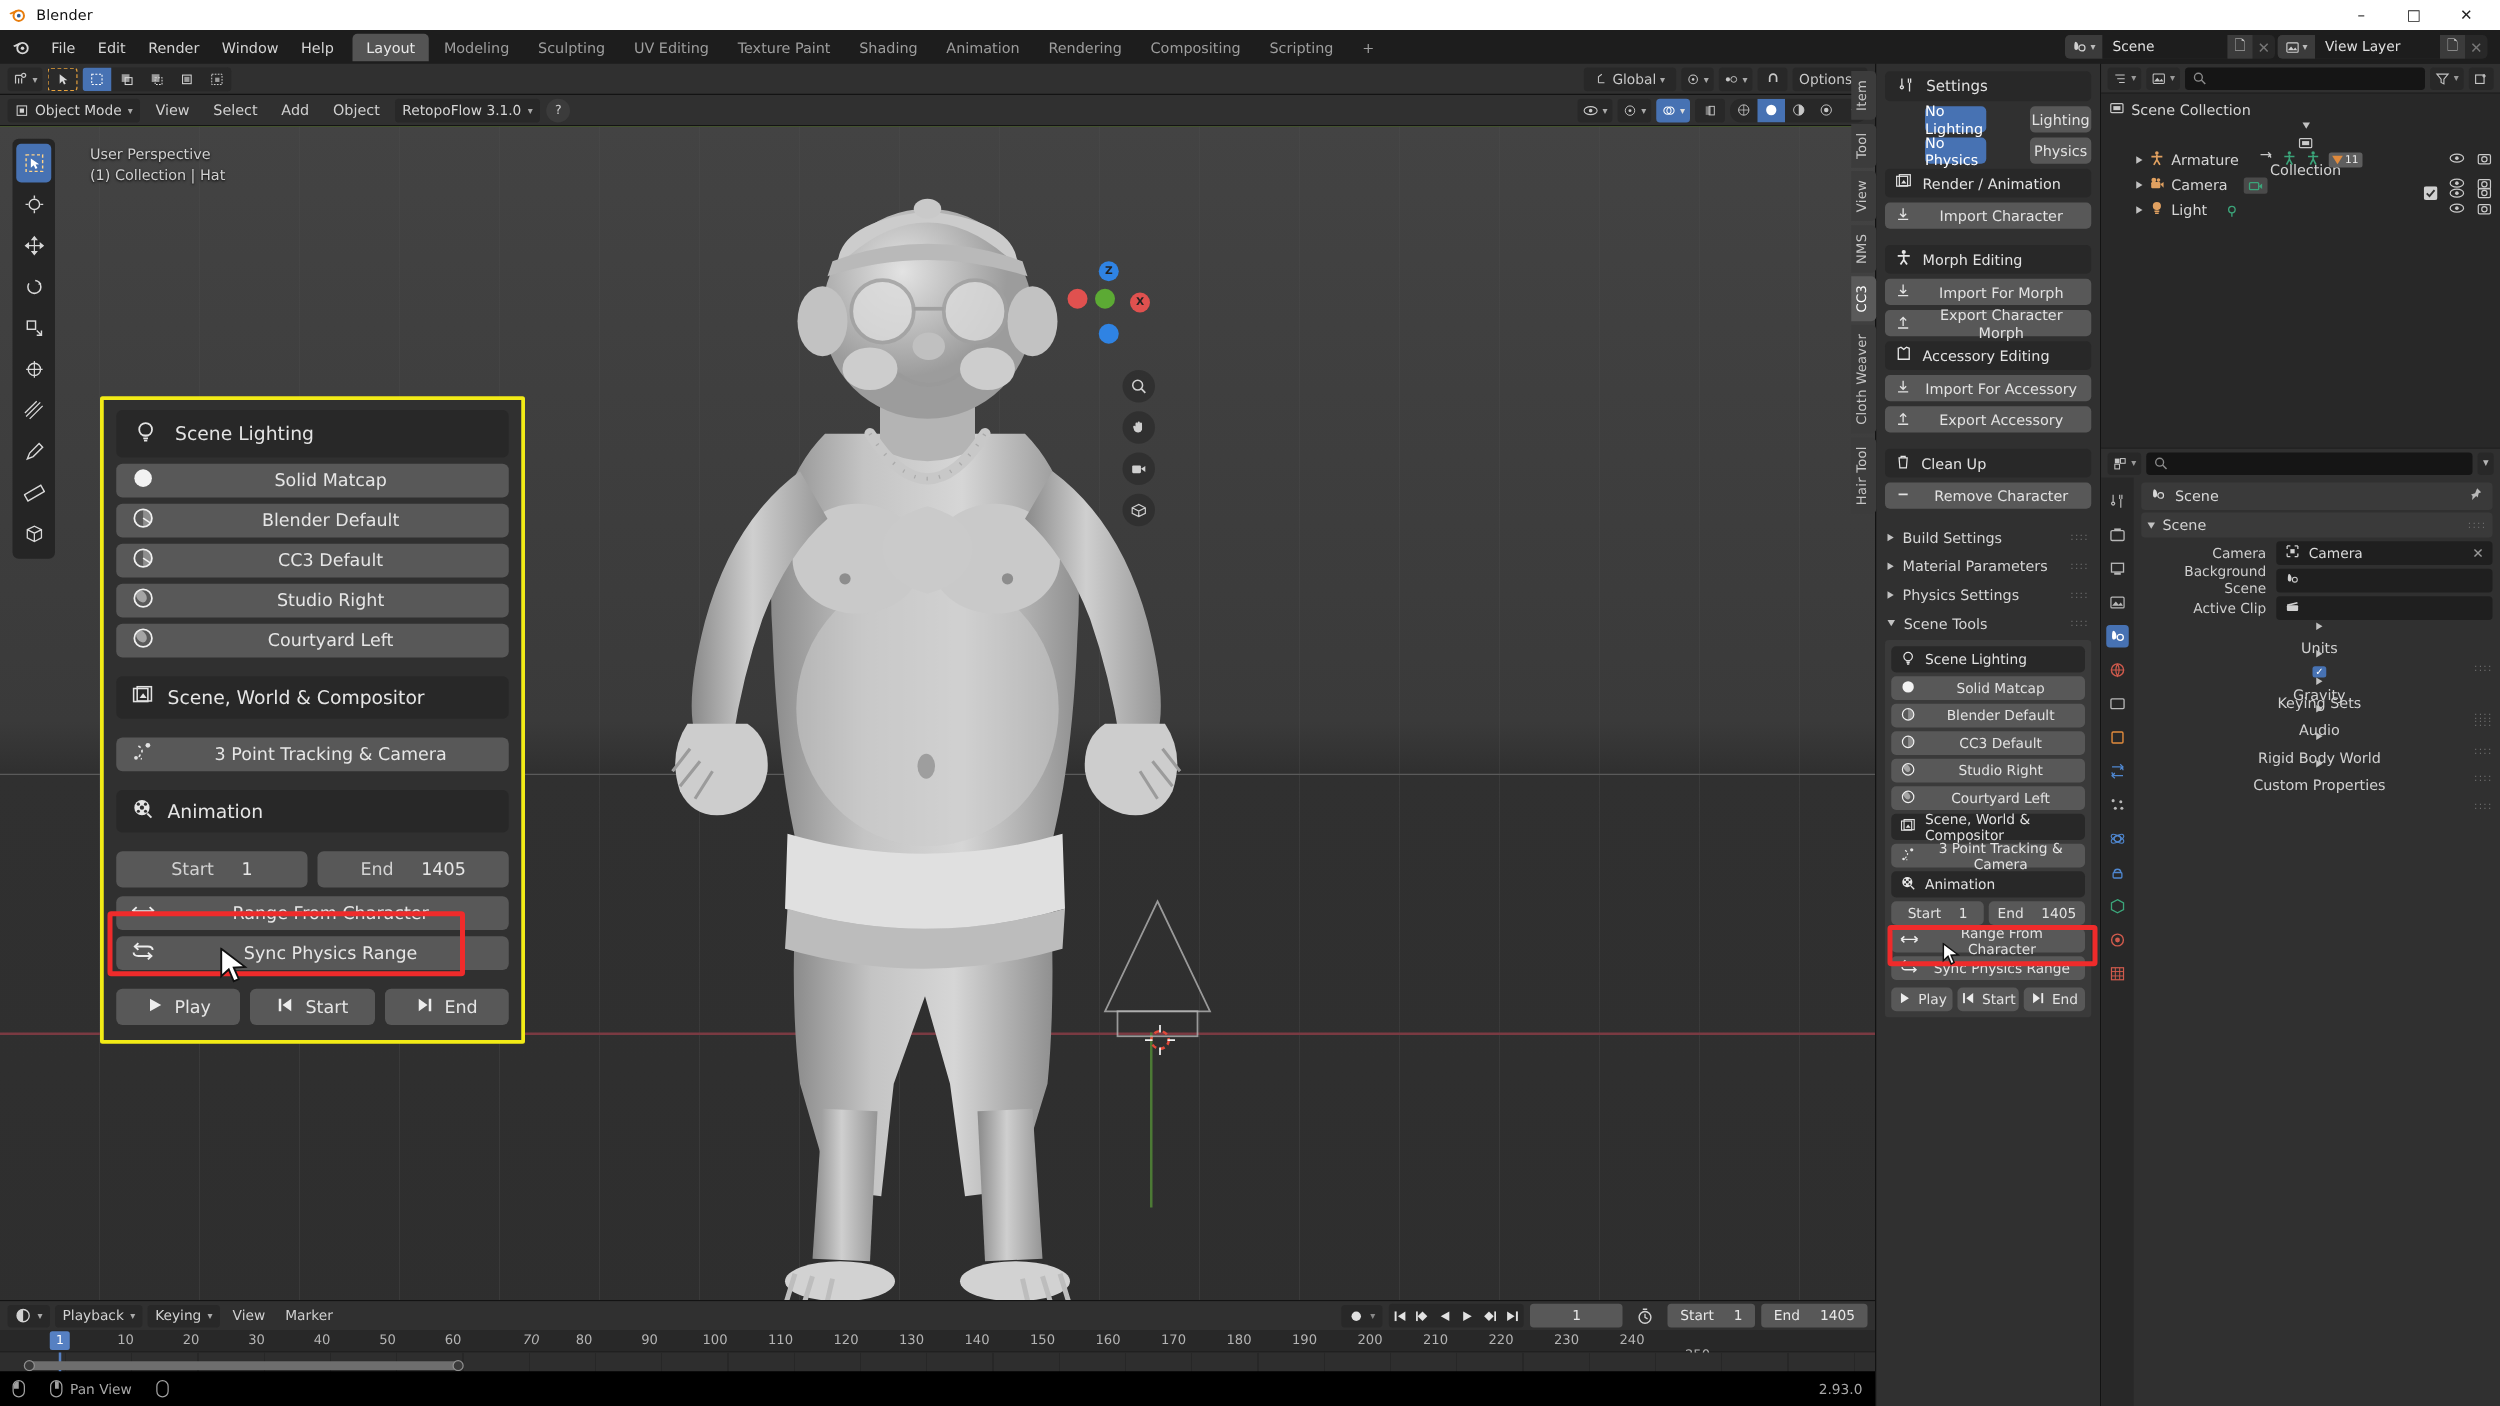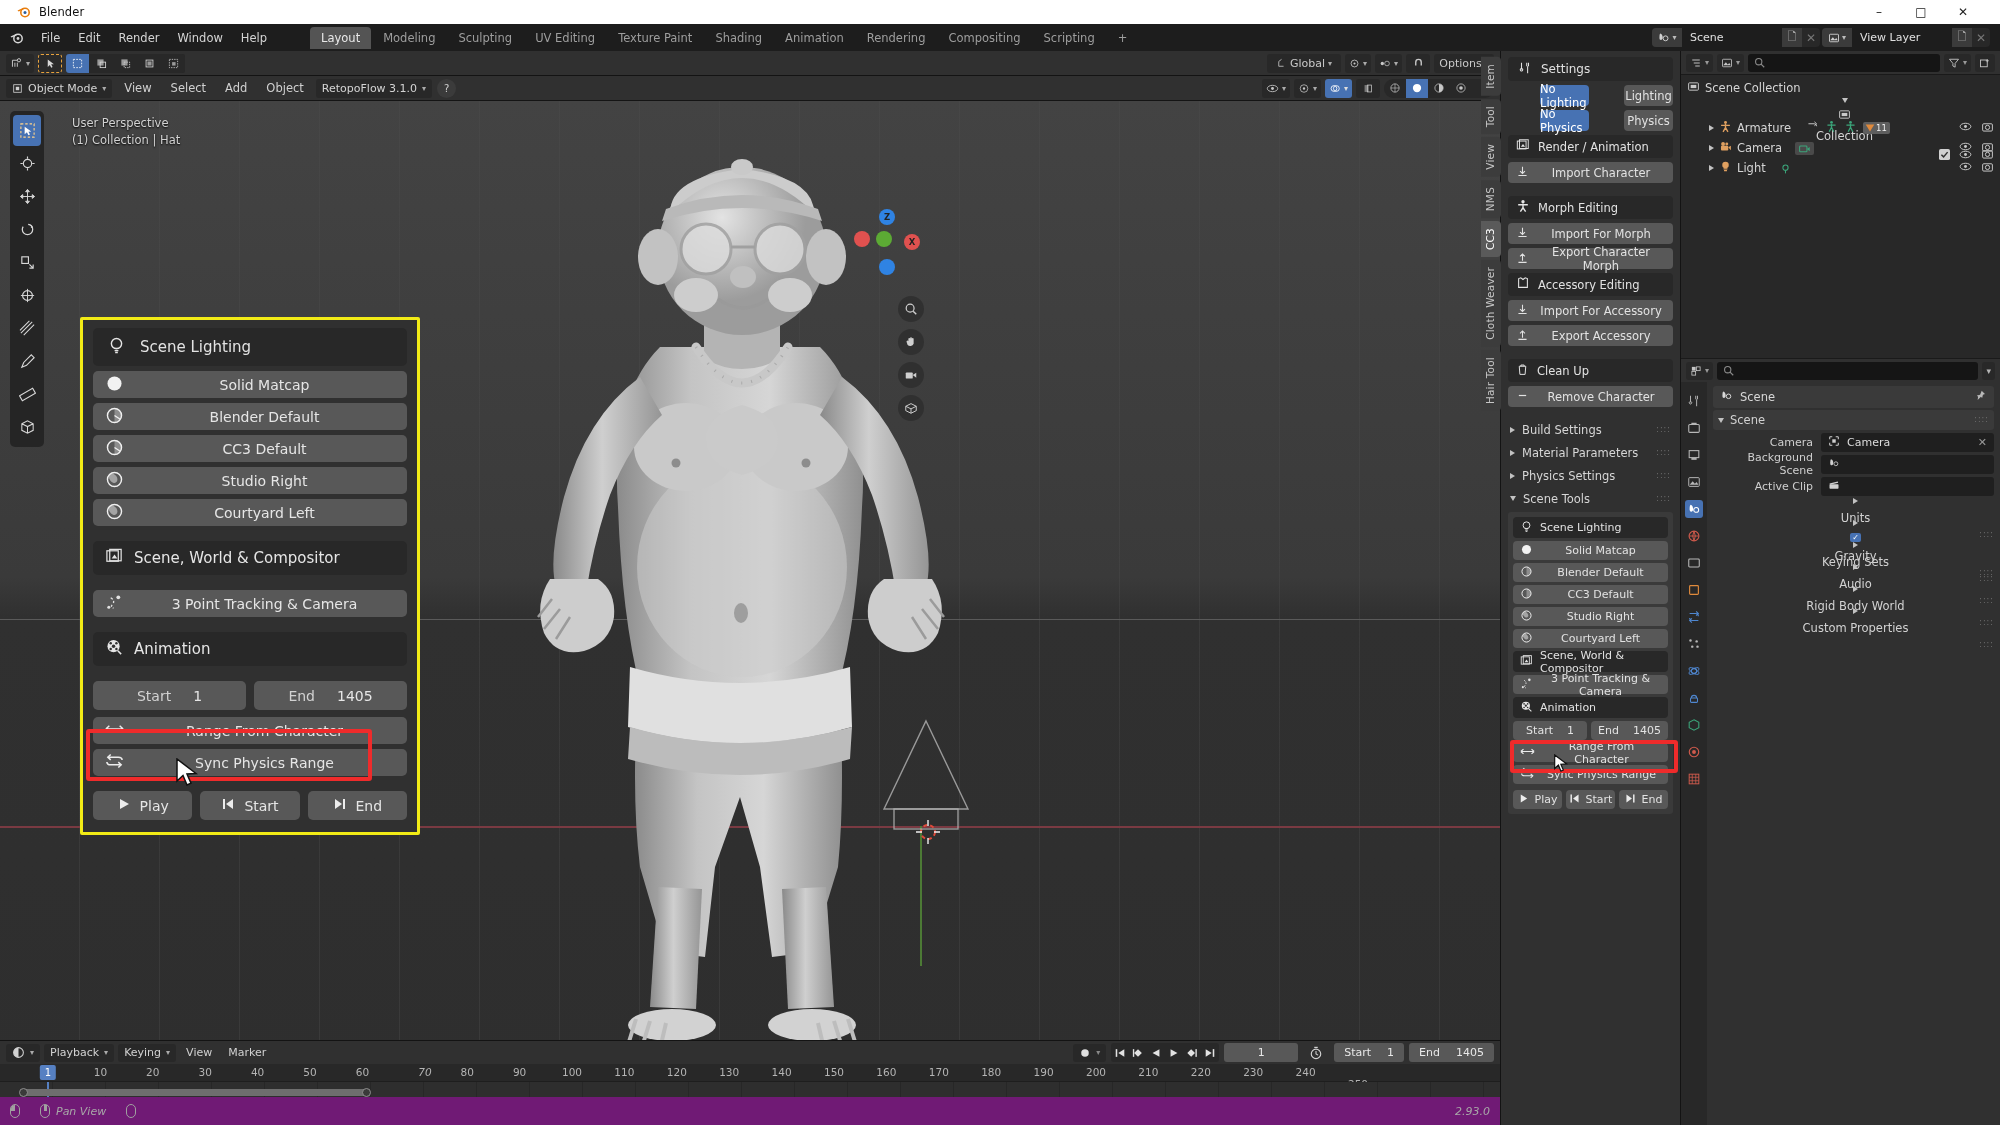--- a/index.html
+++ b/index.html
@@ -1,33 +1,33 @@
 <!DOCTYPE html>
 <html><head>
 <meta charset="utf-8">
 <style>
   * { box-sizing: border-box; margin:0; padding:0; }
   html,body { width:2000px; height:1125px; overflow:hidden; background:#1d1d1d;
     font-family:"DejaVu Sans", sans-serif; }
 
   
   .titlebar { height:24px; background:#ffffff; display:flex; align-items:center;
-     padding:0 16px; font-size:11.5px; color:#111; position:relative; }
+     padding:0 6px; font-size:11.5px; color:#111; position:relative; }
   .titlebar .blogo { width:16px; height:16px; margin-right:7px; flex:0 0 auto; }
   .titlebar .ttl { font-size:11.5px; letter-spacing:.1px; }
   .winbtns { margin-left:auto; display:flex; }
   .winbtn { width:42px; height:24px; display:flex; align-items:center; justify-content:center;
      font-size:12px; color:#222; }
 
   
   .topbar { height:27px; background:#1d1d1d; display:flex; align-items:center;
      padding:0 6px; gap:0px; position:relative; }
   .topbar .blogo2 { width:22px; height:18px; display:flex; align-items:center; justify-content:center; margin-right:4px;}
   .menu-item { color:#d5d5d5; font-size:11.5px; padding:3px 9px; border-radius:3px; white-space:nowrap;}
-  .wtabs { display:flex; margin-left:34px; gap:1px;justify-content:flex-end; }
+  .wtabs { display:flex; margin-left:6px; gap:1px;justify-content:flex-end; }
   .wtab { font-size:11.5px; color:#9e9e9e; padding:4px 11px; border-radius:4px 4px 0 0; white-space:nowrap;}
   .wtab.active { background:#545454; color:#e8e8e8; }
   .topright { margin-left:auto; display:flex; align-items:center; gap:2px; padding-right:4px;}
   .idblock { display:flex; align-items:center; background:#282828; border-radius:4px; height:19px; overflow:hidden; }
   .idicon { width:30px; height:19px; background:#3b3b3b; display:flex; align-items:center; justify-content:center; gap:2px;}
   .idname { background:#1d1d1d; color:#e0e0e0; font-size:11px; padding:0 10px 0 8px; height:19px;
      display:flex; align-items:center; min-width:100px; }
   .idbtn { width:20px; height:19px; background:#3b3b3b; display:flex;align-items:center;justify-content:center; color:#c8c8c8; font-size:11px;}
   .idx { width:18px; height:19px; display:flex;align-items:center;justify-content:center; color:#777; font-size:12px;}
 
@@ -216,22 +216,22 @@
      background-image:repeating-linear-gradient(90deg,transparent 0 52px,#272727 52px 53px);}
   .playhead { position:absolute; top:0; bottom:0; width:2px; background:#5680c2;}
   .playhead-lbl { position:absolute; top:1px; height:15px; background:#5680c2; color:#fff; font-size:10px;
      border-radius:2px; padding:0 5px; display:flex; align-items:center; transform:translateX(-50%);}
   .range-bar { position:absolute; left:20px; height:7px; background:#6e6e6e; border-radius:4px; bottom:2px;}
   .range-bar::before,.range-bar::after { content:""; position:absolute; width:7px;height:7px;border-radius:50%;
      background:#3a3a3a; border:1.5px solid #909090; top:-1.5px;}
   .range-bar::before{left:-1px;} .range-bar::after{right:-1px;}
 
   
-  .statusbar { position:absolute; left:0; right:0; bottom:0; height:28px; background:#701a75;
-      display:flex; align-items:center; padding:0 10px; gap:20px; color:#a8a8a8; font-size:11px;font-style:italic;}
+  .statusbar { position:absolute; left:0; right:0; bottom:0; height:28px; background:#000000;
+      display:flex; align-items:center; padding:0 10px; gap:20px; color:#a8a8a8; font-size:11px;}
   .sb-item { display:flex; align-items:center; gap:6px;}
   .mouse-ic { width:10px;height:14px;border:1.4px solid #a0a0a0;border-radius:5px; position:relative;}
   .mouse-ic.l::before{content:"";position:absolute;left:0;top:0;width:4px;height:6px;background:#a0a0a0;
      border-radius:4px 0 0 0;}
   .mouse-ic.m::before{content:"";position:absolute;left:3px;top:0;width:3px;height:6px;background:#a0a0a0;}
   .sb-right { margin-left:auto; color:#a8a8a8; font-size:11px;}
 </style>
 </head>
 <body>
 

